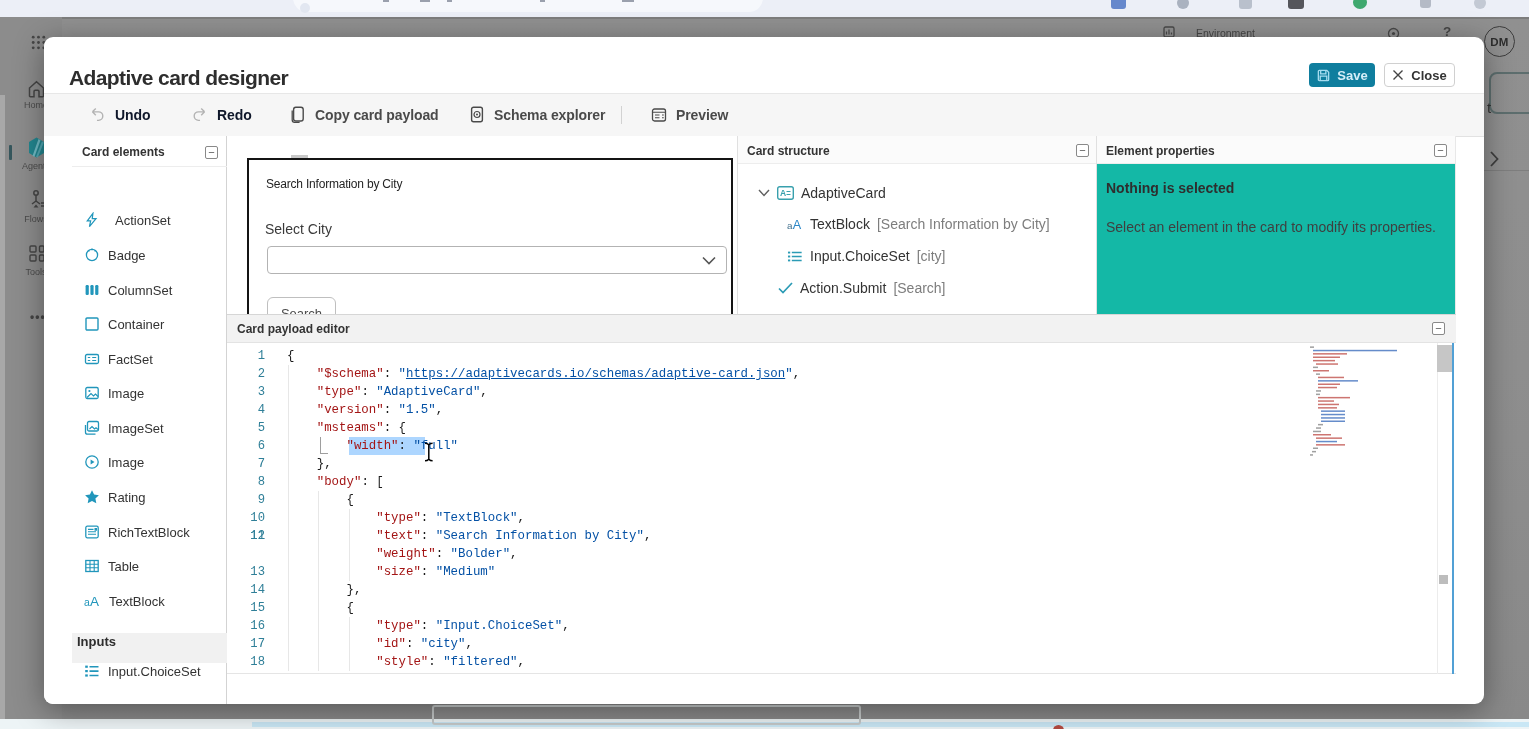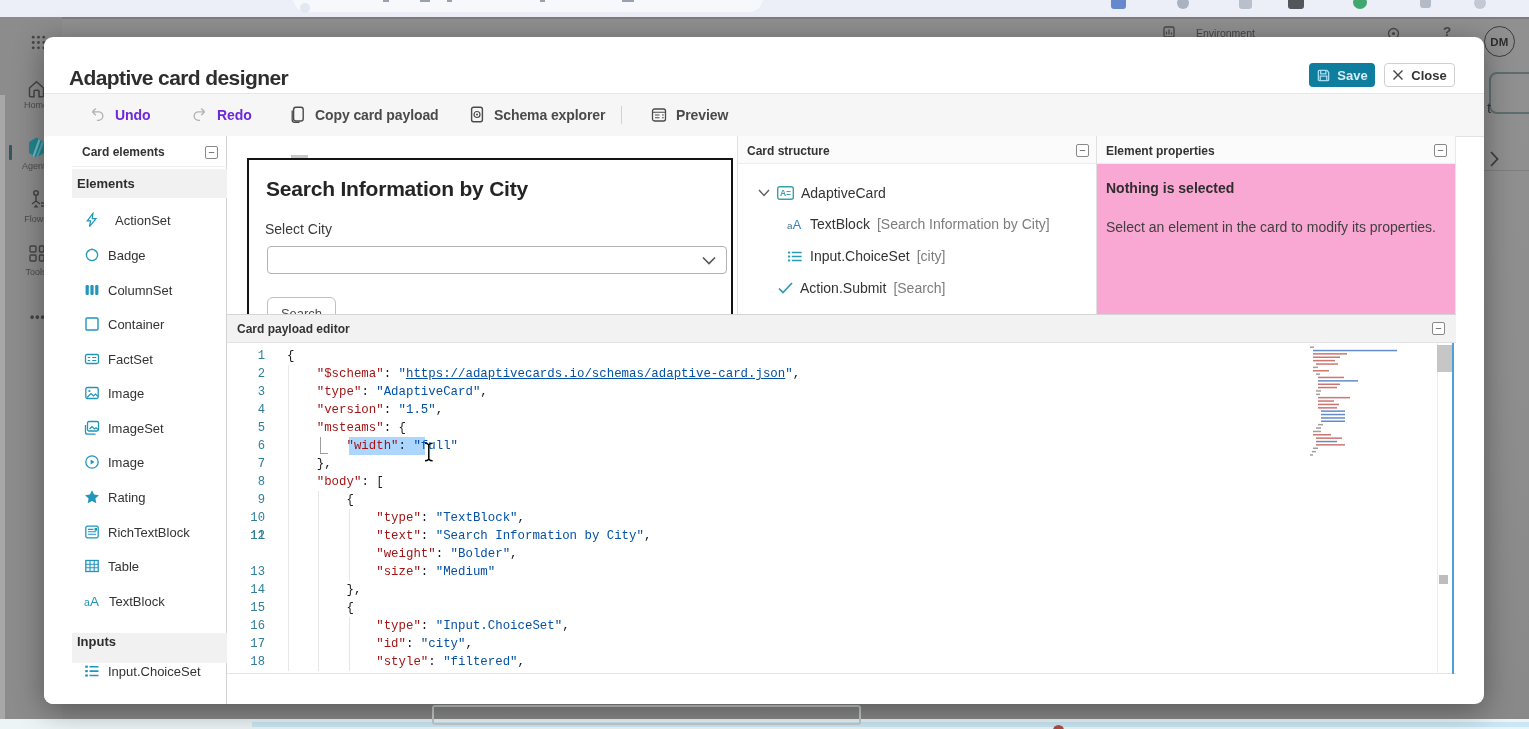--- a/index.html
+++ b/index.html
@@ -18,37 +18,37 @@
   #bstrip { left:0; top:719px; width:1529px; height:10px; background:#edf4f6; }
   #bline { left:252px; top:722px; width:1277px; height:5px; background:#c9e7f5; }
   #bdot { left:1053px; top:725px; width:11px; height:11px; border-radius:50%; background:#b44a40; }
   #brect { left:432px; top:705px; width:429px; height:20px; border:2px solid #c6caca; border-radius:3px; }
   
   #modal { left:44px; top:37px; width:1440px; height:667px; background:#fff; border-radius:9px; box-shadow:0 6px 30px rgba(0,0,0,.38); overflow:hidden; }
   #mtitle { left:25px; top:29px; font-size:21px; font-weight:700; letter-spacing:-0.6px; color:#2e2e2e; }
   #mtdiv { left:0; top:56px; width:1440px; height:1px; background:#e7e7e7; }
   #toolbar { left:0; top:57px; width:1440px; height:43px; background:#f6f6f6; border-bottom:1px solid #e2e2e2; }
   .tbtn { position:absolute; top:0; height:41px; display:flex; align-items:center; gap:9px; font-size:14px; font-weight:700; color:#4a4a4a; letter-spacing:-0.1px; }
-  .tbtn.dis { color:#6d28d9; }
+  .tbtn.dis { color:#0f172a; }
   .tsep { position:absolute; left:577px; top:12px; width:1px; height:18px; background:#d2d2d2; }
   
   #savebtn { left:1265px; top:26px; width:66px; height:24px; background:#0f7e9e; border-radius:4px; display:flex; align-items:center; justify-content:center; gap:6px; color:#d5eef8; font-size:13px; font-weight:600; }
   #closebtn { left:1340px; top:26px; width:71px; height:24px; background:#fff; border:1px solid #d0d0d0; border-radius:4px; display:flex; align-items:center; justify-content:center; gap:7px; color:#333; font-size:13px; font-weight:600; }
   
   .phead { font-size:12px; font-weight:700; color:#333; }
   .collbtn { position:absolute; width:13px; height:13px; border:1px solid #898989; border-radius:2px; color:#555; font-size:11px; line-height:11px; text-align:center; background:#fff; }
   
   #lpanel { left:0; top:99px; width:183px; height:568px; background:#fff; border-right:1px solid #d3d3d3; }
   .lband { position:absolute; left:28px; width:155px; height:29px; background:#f1f1f1; }
   .litem { position:absolute; left:40px; height:20px; display:flex; align-items:center; gap:8px; font-size:13px; color:#333; }
   
   #canvas { left:183px; top:99px; width:510px; height:178px; background:#fff; }
   
   #spanel { left:693px; top:99px; width:359px; height:178px; background:#fff; border-left:1px solid #e0e0e0; }
-  #ppanel { left:1052px; top:99px; width:360px; height:178px; background:#f9a8d4; border-left:1px solid #e0e0e0; border-right:1px solid #e8e8e8; }
+  #ppanel { left:1052px; top:99px; width:360px; height:178px; background:#14b8a6; border-left:1px solid #e0e0e0; border-right:1px solid #e8e8e8; }
   .phrow { position:absolute; left:0; top:0; right:0; height:28px; background:#fbfbfb; border-bottom:1px solid #ededed; }
   .trow { position:absolute; height:22px; display:flex; align-items:center; gap:7px; font-size:14px; color:#333; }
   .tgrey { color:#7d7d7d; }
   
   #pbar { left:183px; top:277px; width:1229px; height:29px; background:#f2f2f2; border-top:1px solid #d6d6d6; border-bottom:1px solid #e3e3e3; }
   #editor { left:183px; top:306px; width:1229px; height:331px; background:#fff; font-family:"Liberation Mono", monospace; font-size:12.4px; border-bottom:1px solid #e5e5e5; }
   .cl { position:absolute; left:0; height:18px; line-height:18px; white-space:pre; }
   .ln { position:absolute; width:38px; text-align:right; height:18px; line-height:18px; color:#2f7f98; font-size:12.2px; }
   .k { color:#a31515; } .v { color:#0451a5; } .p { color:#1b1b1b; }
   .guide { position:absolute; width:1px; background:#e7e7e7; }
@@ -193,23 +193,20 @@
             <rect x="1.5" y="2" width="13" height="12" rx="2" fill="none" stroke="#4a4a4a" stroke-width="1.3"></rect>
             <path d="M1.5 5.2 H14.5 M4 8 h4.5 M4 10.8 h4.5 M11 8 h1.8 M11 10.8 h1.8" stroke="#4a4a4a" stroke-width="1.1" fill="none"></path>
           </svg>
         <span>Preview</span>
         </div>
     </div>
     <div id="lpanel" class="abs">
       <div class="phead abs" style="left:38px;top:9px;">Card elements</div>
       <div class="collbtn" style="left:161px;top:10px;">−</div>
       <div class="abs" style="left:28px;top:30px;width:155px;height:1px;background:#ededed;"></div>
-      <div class="lband" style="top:33px;">
-          <span style="position:absolute;left:5px;top:7px;font-size:13px;font-weight:700;color:#2e2e2e;">Elements</span>
-        </div>
       <div class="litem" style="top:74px;gap:16px;">
           <svg width="15" height="16" viewBox="0 0 16 16">
             <path d="M9.5 1 L3.5 9 h3.6 L5.8 15 L12.8 6.6 H8.8 Z" fill="none" stroke="#2196bb" stroke-width="1.3"></path>
           </svg>
           <span>ActionSet</span>
         </div>
       <div class="litem" style="top:109px;">
           <svg width="16" height="16" viewBox="0 0 16 16">
             <circle cx="8" cy="8" r="5.6" fill="none" stroke="#2196bb" stroke-width="1.3"></circle>
             <path d="M4.2 3.2 l1.2 1.2 M11.8 3.2 l-1.2 1.2 M8 1.6 v1.6" stroke="#2196bb" stroke-width="1.2"></path>
@@ -297,21 +294,21 @@
             <rect x="1.2" y="7" width="2.6" height="2.2" fill="#2196bb"></rect>
             <rect x="1.2" y="11.4" width="2.6" height="2.2" fill="#2196bb"></rect>
             <path d="M5.5 3.7 h9 M5.5 8.1 h9 M5.5 12.5 h9" stroke="#2196bb" stroke-width="1.6"></path>
           </svg>
           <span>Input.ChoiceSet</span>
         </div>
     </div>
     <div id="canvas" class="abs" style="overflow:hidden;">
       <div class="abs" style="left:64px;top:19px;width:17px;height:4px;background:#c9c9c9;"></div>
       <div class="abs" style="left:20px;top:22px;width:486px;height:160px;border:2px solid #141414;border-bottom:none;background:#fff;">
-        <div class="abs" style="left:17px;top:17px;font-size:21px;font-weight:700;color:#242424;letter-spacing:-0.2px;">Search Information by City</div>
+        <div class="abs" style="left:17px;top:17px;font-size:12px;font-weight:400;color:#242424;letter-spacing:-0.2px;">Search Information by City</div>
         <div class="abs" style="left:16px;top:61px;font-size:14px;color:#3a3a3a;">Select City</div>
         <div class="abs" style="left:18px;top:86px;width:460px;height:28px;border:1px solid #b3b3b3;border-radius:4px;">
           <svg style="position:absolute;right:10px;top:9px;" width="14" height="9" viewBox="0 0 14 9">
               <path d="M1 1.5 L7 7.5 L13 1.5" fill="none" stroke="#555" stroke-width="1.6"></path>
             </svg>
         </div>
         <div class="abs" style="left:18px;top:137px;width:69px;height:32px;border:1px solid #bfbfbf;border-radius:6px;display:flex;align-items:center;justify-content:center;font-size:13px;color:#4a4a4a;">Search</div>
       </div>
     </div>
     <div id="spanel" class="abs">

